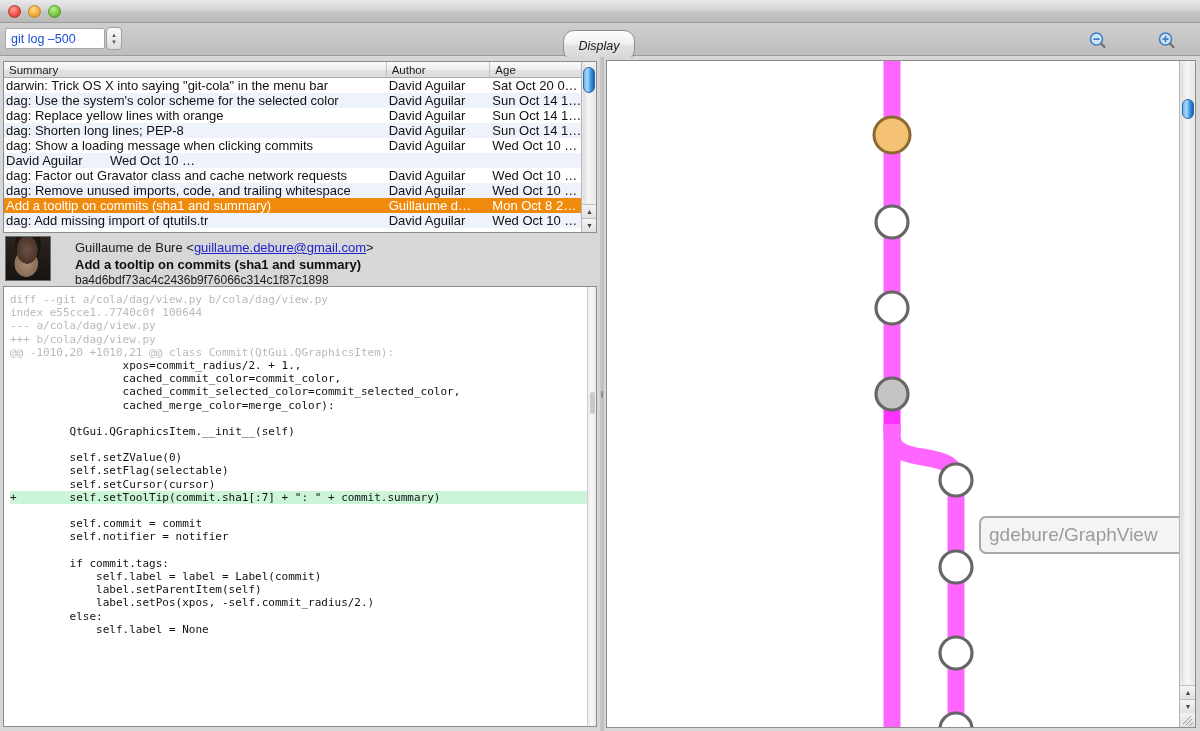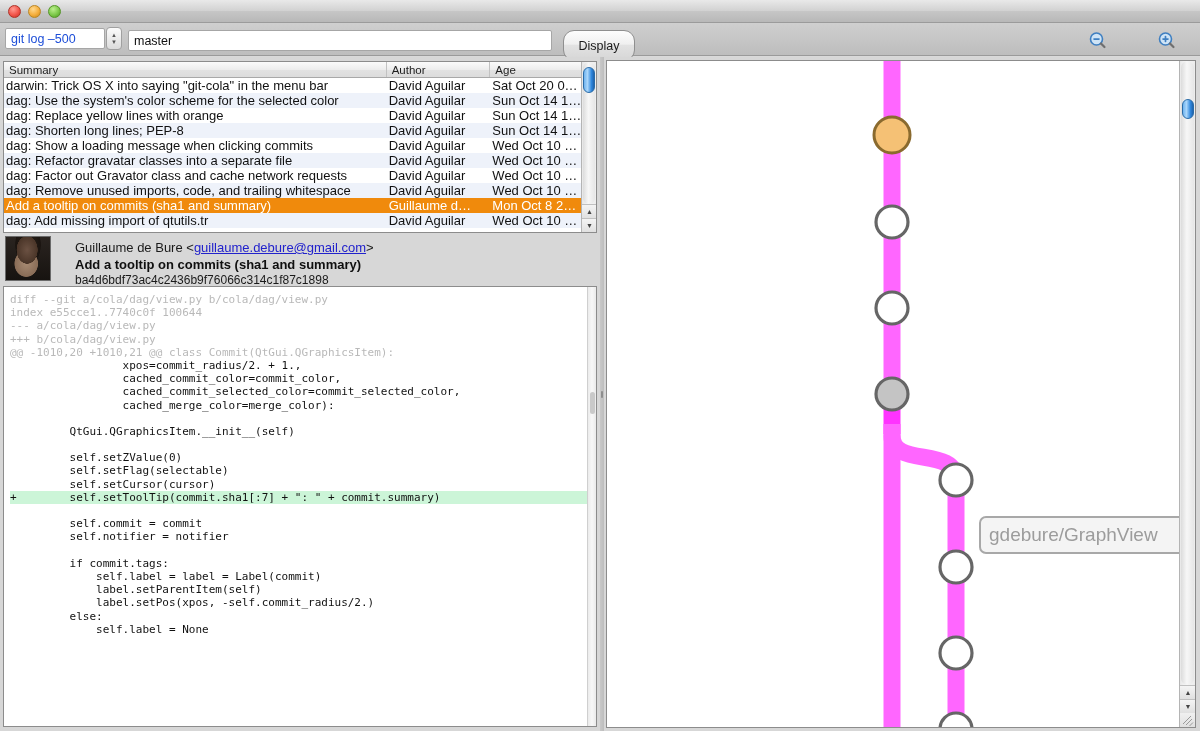--- a/index.html
+++ b/index.html
@@ -64,21 +64,21 @@
     background: #fff; border: 1px solid #a6a6a6; border-radius: 2px;
     box-sizing: border-box; padding-left: 5px; font-size: 12.5px; color: #111;
     font-family: "Liberation Sans", sans-serif;
     display: flex; align-items: center;
   }
   .display-btn {
     position: absolute; left: 563px; top: 30px; width: 72px; height: 31px;
     background: linear-gradient(to bottom, #fdfdfd 0%, #f0f0f0 45%, #e2e2e2 50%, #d6d6d6 100%);
     border: 1px solid #8f8f8f; border-radius: 11px; box-sizing: border-box;
     display: flex; align-items: center; justify-content: center;
-    font-size: 12.5px; color: #1a1a1a;
+    font-size: 12.5px; color: #1a1a1a; font-style: italic;
   }
   .zoom-btn {
     position: absolute; top: 31px; width: 20px; height: 20px;
   }
   .zoom-out { left: 1088px; }
   .zoom-in  { left: 1157px; }
 
   
   .left-pane {
     position: absolute; left: 0; top: 57px; width: 600px; height: 674px;
@@ -253,21 +253,20 @@
     </div>
   </div>
 
   <div class="toolbar">
     <div class="combo">git log –500</div>
     <div class="spinner">
       <span class="ar">▲</span>
       <span class="ar">▼</span>
     </div>
   </div>
-  <div class="revinput">master</div>
   <div class="display-btn">Display</div>
 
   <div class="zoom-btn zoom-out">
     <svg width="20" height="20" viewBox="0 0 20 20">
       <circle cx="8.5" cy="8" r="6" fill="#cfe4f6" stroke="#3f7fc1" stroke-width="1.6"></circle>
       <rect x="5.2" y="7.2" width="6.6" height="1.7" rx="0.8" fill="#3f7fc1"></rect>
       <line x1="13" y1="12.5" x2="16.5" y2="16" stroke="#6f6f6f" stroke-width="2.2" stroke-linecap="round"></line>
     </svg>
   </div>
   <div class="zoom-btn zoom-in">
@@ -307,21 +306,20 @@
             <div class="td c0">dag: Shorten long lines; PEP-8</div>
             <div class="td c1">David Aguilar</div>
             <div class="td c2">Sun Oct 14 1…</div>
           </div>
           <div class="trow">
             <div class="td c0">dag: Show a loading message when clicking commits</div>
             <div class="td c1">David Aguilar</div>
             <div class="td c2">Wed Oct 10 …</div>
           </div>
           <div class="trow alt">
-            <div class="td c0">dag: Refactor gravatar classes into a separate file</div>
             <div class="td c1">David Aguilar</div>
             <div class="td c2">Wed Oct 10 …</div>
           </div>
           <div class="trow">
             <div class="td c0">dag: Factor out Gravator class and cache network requests</div>
             <div class="td c1">David Aguilar</div>
             <div class="td c2">Wed Oct 10 …</div>
           </div>
           <div class="trow alt">
             <div class="td c0">dag: Remove unused imports, code, and trailing whitespace</div>

